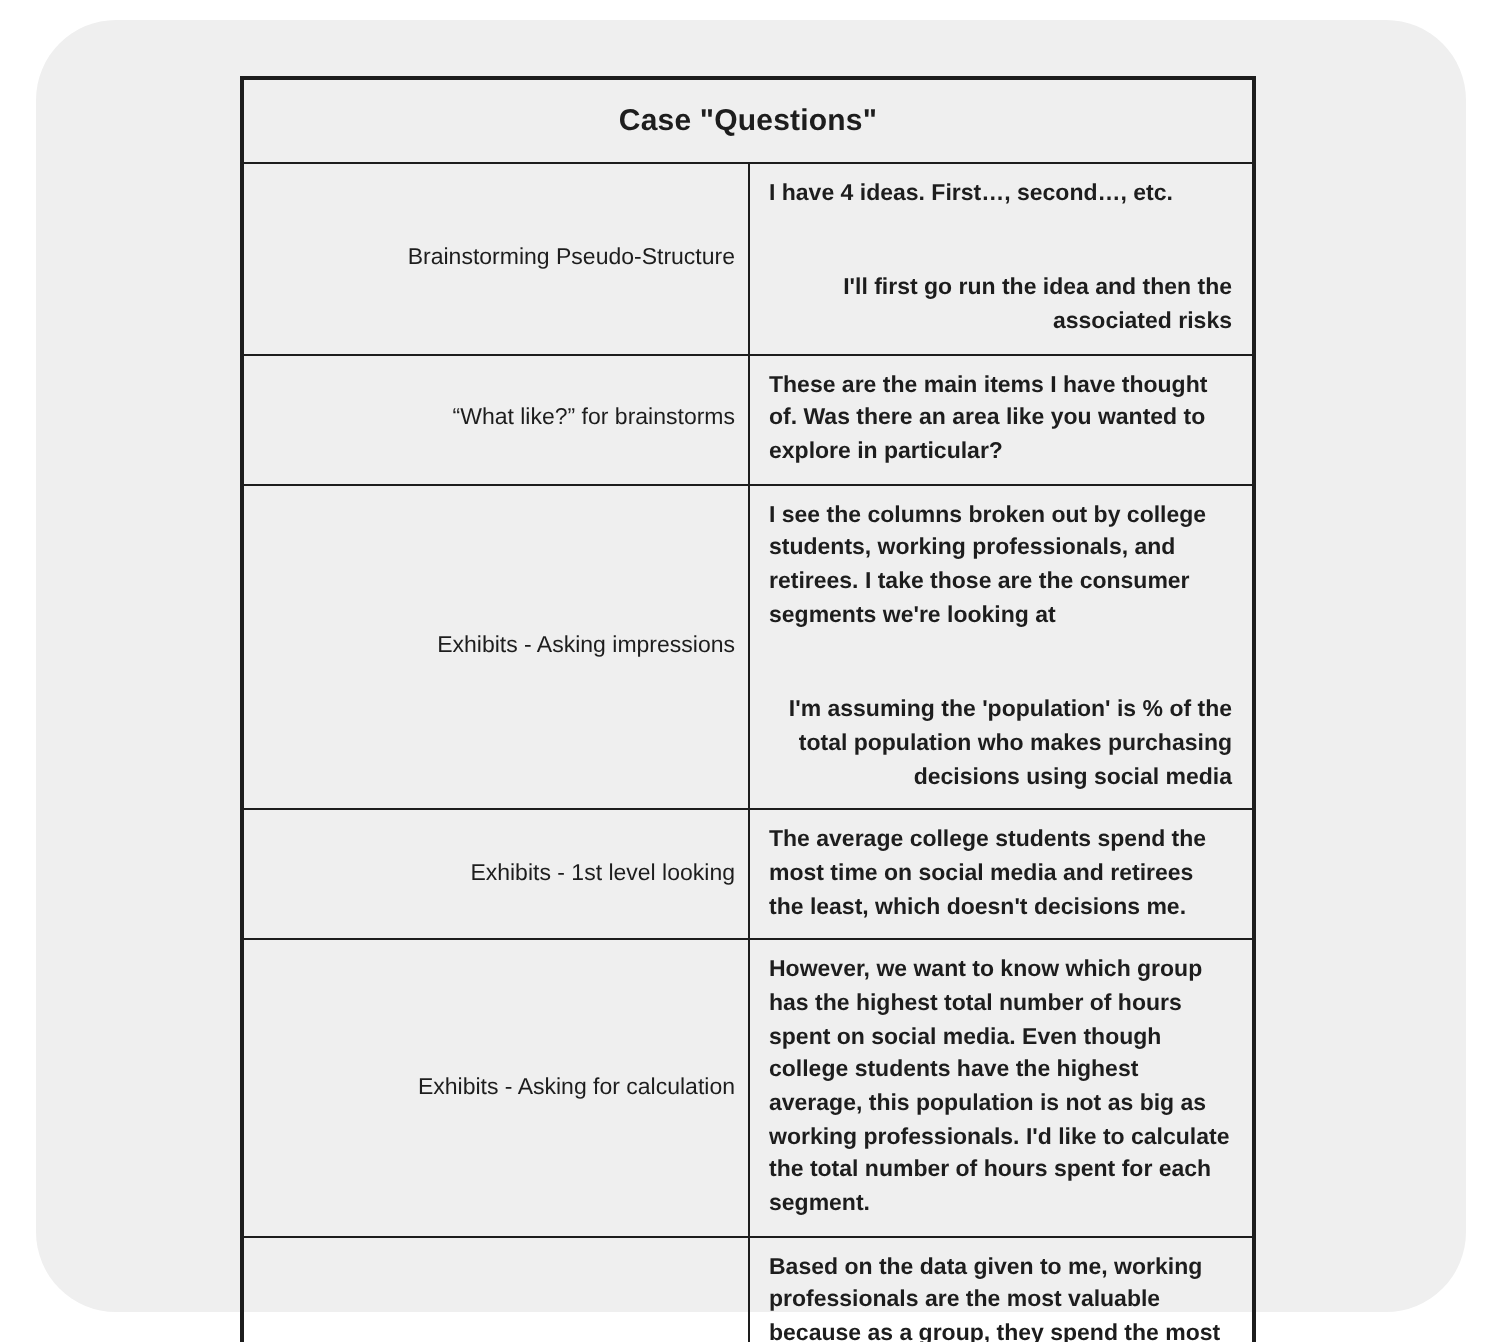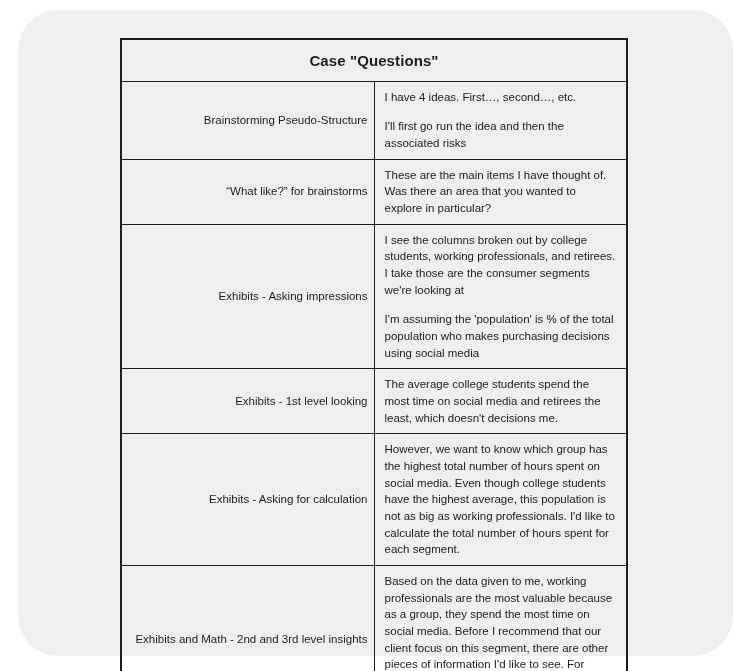--- a/index.html
+++ b/index.html
@@ -49,23 +49,24 @@
     font-size: 11.5px;
     line-height: 1.6;
     vertical-align: middle;
     text-align: right;
   }
   td.content-cell {
     padding: 7px 10px;
     font-size: 11.5px;
     line-height: 1.45;
     vertical-align: middle;
+    font-weight: bold;
   }
   td.content-cell p { margin: 0; }
-  td.content-cell p + p { margin-top: 13px; }
+  td.content-cell p + p { margin-top: 31px; text-align: right; }
 </style>
 </head>
 <body>
 
 <div class="card">
   <table class="case-table">
     <tbody>
         <tr class="title-row">
       <th colspan="2">Case "Questions"</th>
     </tr>
@@ -74,21 +75,21 @@
       <td class="label-cell">Brainstorming Pseudo-Structure</td>
       <td class="content-cell">
         <p>I have 4 ideas. First…, second…, etc.</p>
         <p>I'll first go run the idea and then the associated risks</p>
       </td>
     </tr>
 
     <tr style="height:48px;">
       <td class="label-cell">“What like?” for brainstorms</td>
       <td class="content-cell">
-        <p>These are the main items I have thought of. Was there an area that you wanted to explore in particular?</p>
+        <p>These are the main items I have thought of. Was there an area like you wanted to explore in particular?</p>
       </td>
     </tr>
 
     <tr style="height:93px;">
       <td class="label-cell">Exhibits - Asking impressions</td>
       <td class="content-cell">
         <p>I see the columns broken out by college students, working professionals, and retirees. I take those are the consumer segments we're looking at</p>
         <p>I'm assuming the 'population' is % of the total population who makes purchasing decisions using social media</p>
       </td>
     </tr>

